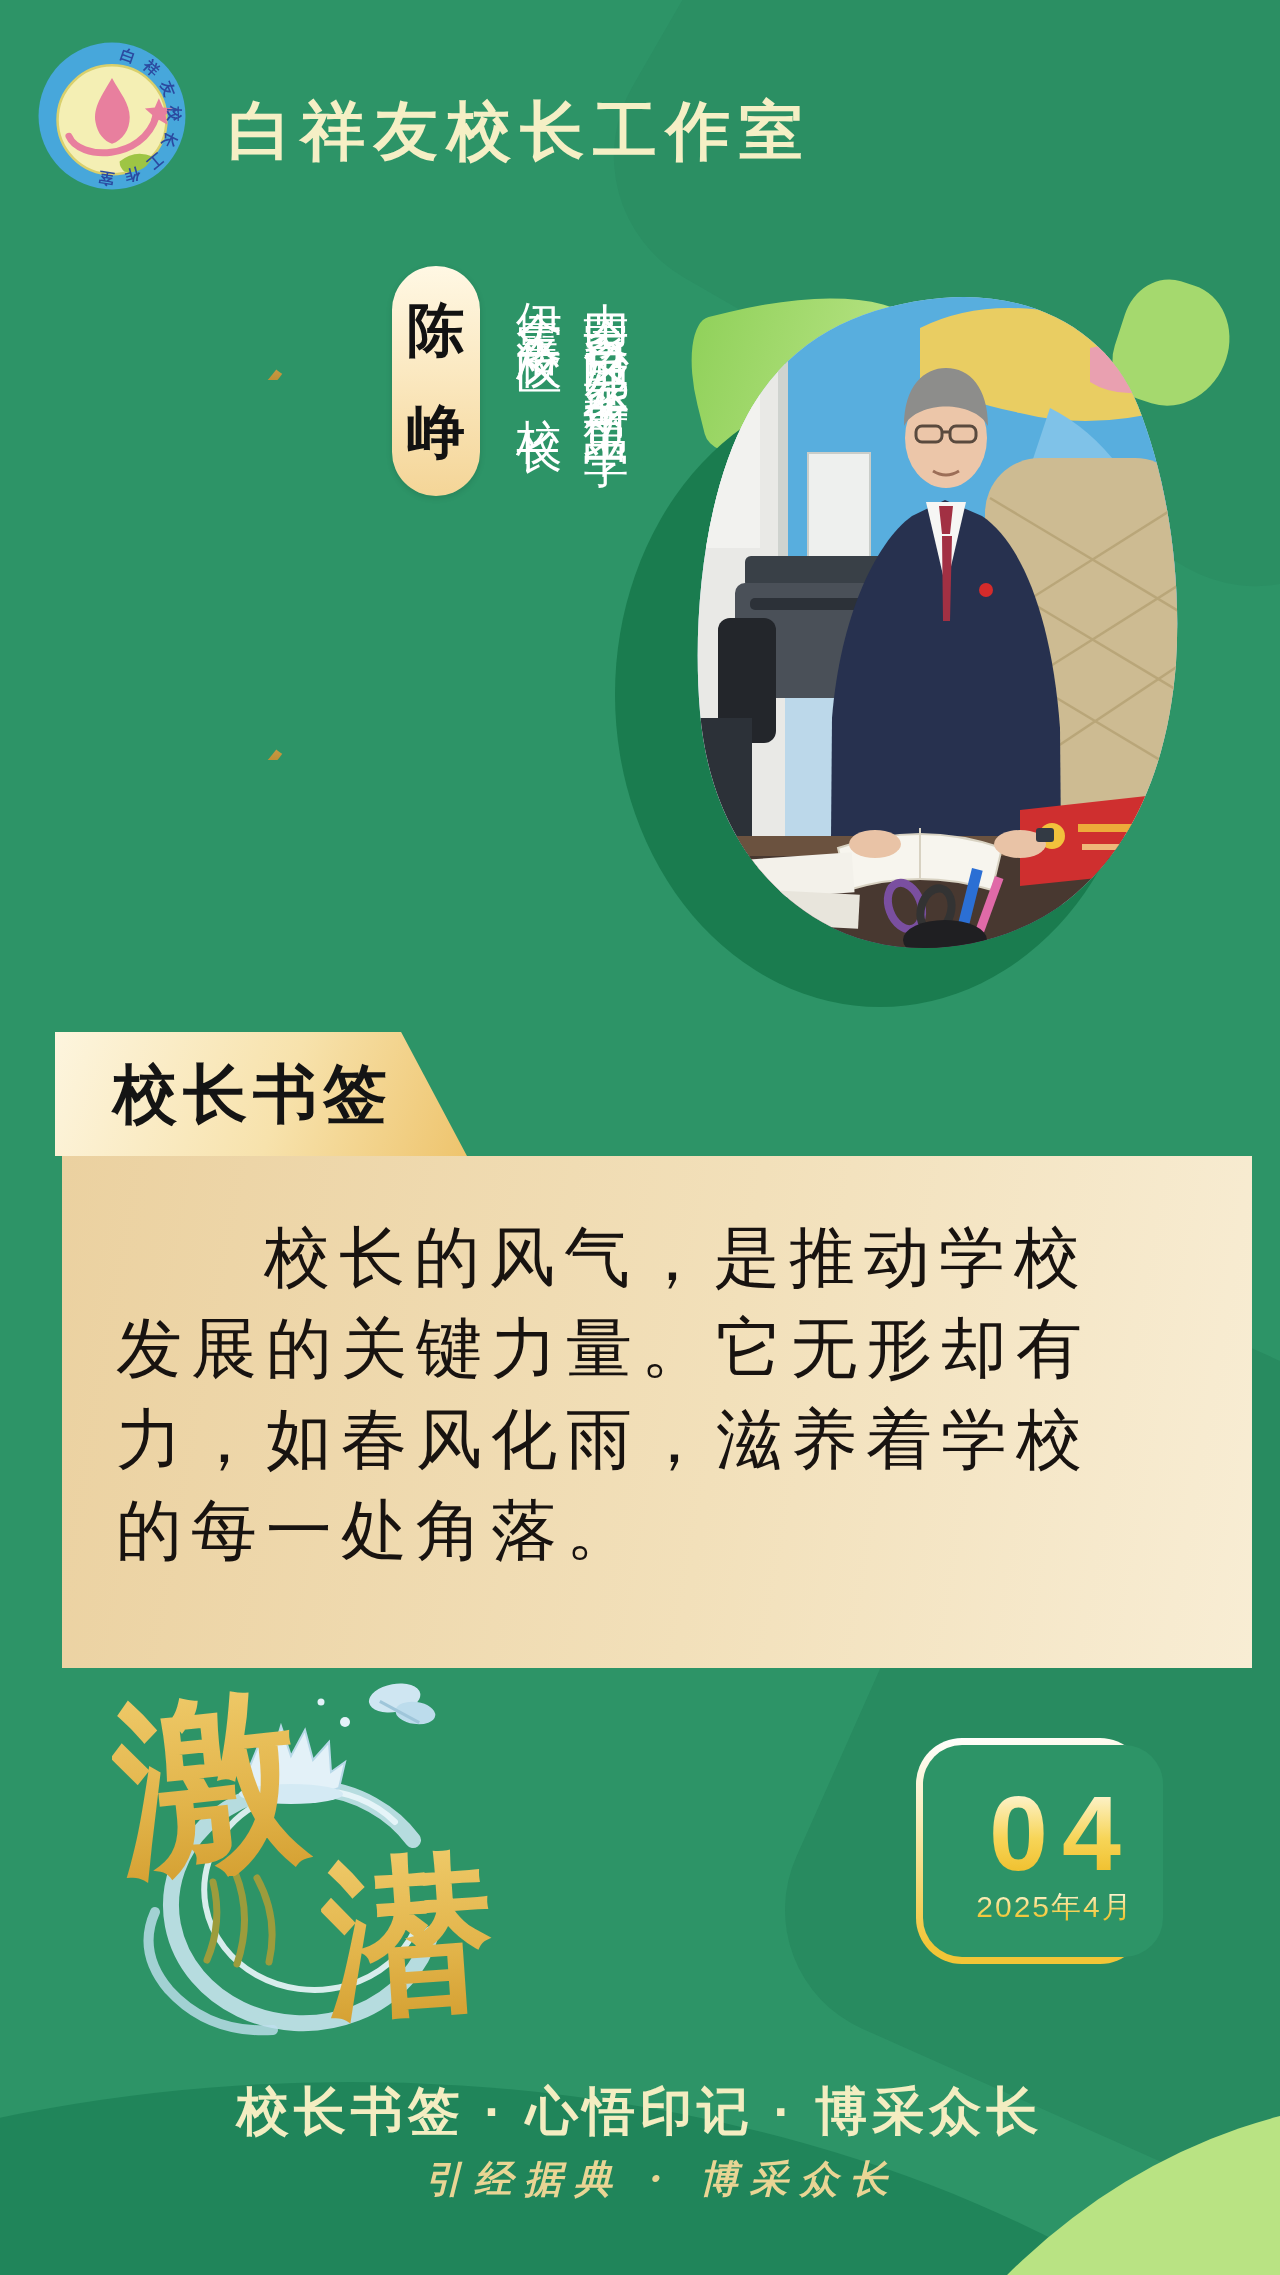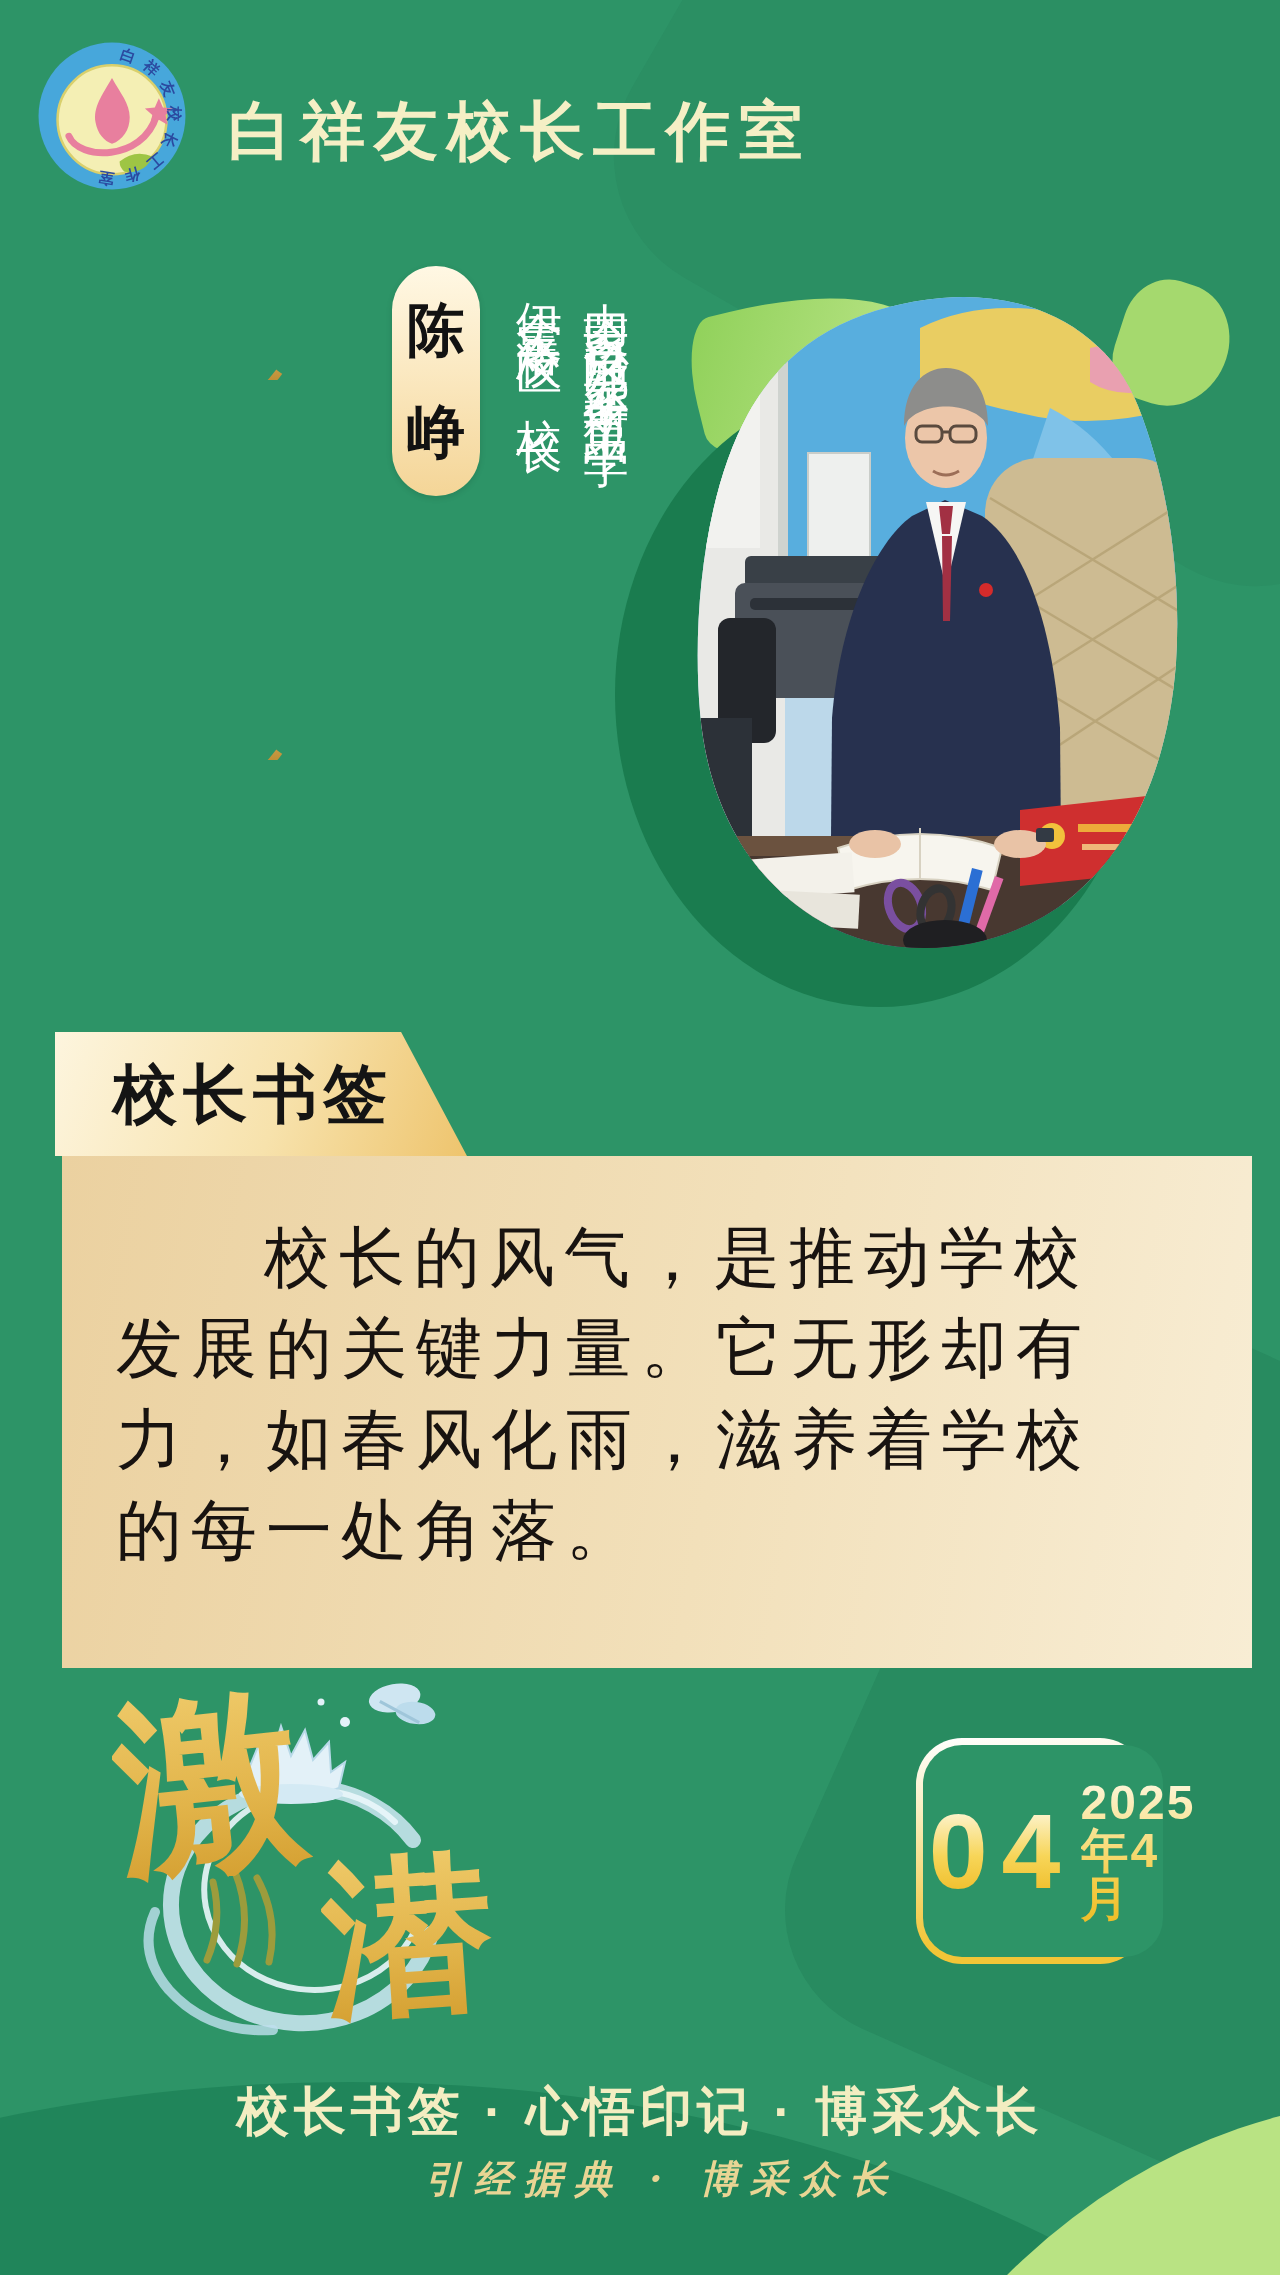--- a/index.html
+++ b/index.html
@@ -82,29 +82,29 @@
   .art-char-top{left:20px;top:6px;font-size:190px;transform:rotate(-6deg);}
   .art-char-bottom{left:228px;top:168px;font-size:170px;transform:rotate(-4deg);}
   
   .badge{
     left:916px;top:1738px;width:230px;height:226px;z-index:4;
     background:linear-gradient(175deg,#ffffff 0%,#f9eec0 30%,#f2c537 85%);
     border-radius:46px;box-sizing:border-box;padding:7px;
   }
   .badge-inner{
     width:100%;height:100%;border-radius:39px;background:#2d9467;
-    display:flex;align-items:center;justify-content:center;gap:6px;padding-left:24px;
+    display:flex;flex-direction:column;align-items:center;justify-content:center;gap:6px;padding-left:24px;
   }
   .badge-num{
     font-size:106px;font-weight:700;letter-spacing:14px;padding-left:14px;line-height:1;
     background:linear-gradient(180deg,#fffdf2 0%,#f7d558 55%,#edb81f 100%);
     -webkit-background-clip:text;background-clip:text;color:transparent;
   }
   .badge-date{
-    font-size:48px;font-weight:700;letter-spacing:2px;line-height:1;
+    font-size:30px;font-weight:400;letter-spacing:2px;line-height:1;
     background:linear-gradient(180deg,#fdf7dd 0%,#f4ce4a 70%,#eebd27 100%);
     -webkit-background-clip:text;background-clip:text;color:transparent;
   }
   
   .footer1{
     left:0;right:0;top:2077px;z-index:3;text-align:center;
     font-size:52px;font-weight:700;letter-spacing:5px;color:#f3edc1;
   }
   .footer2{
     left:0;right:0;top:2154px;z-index:3;text-align:center;

